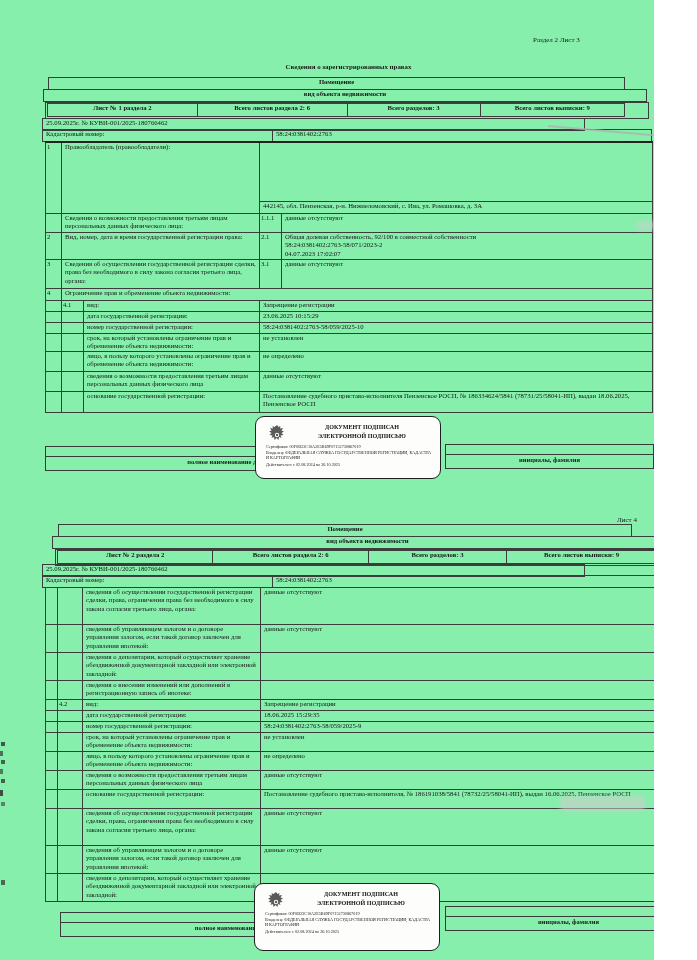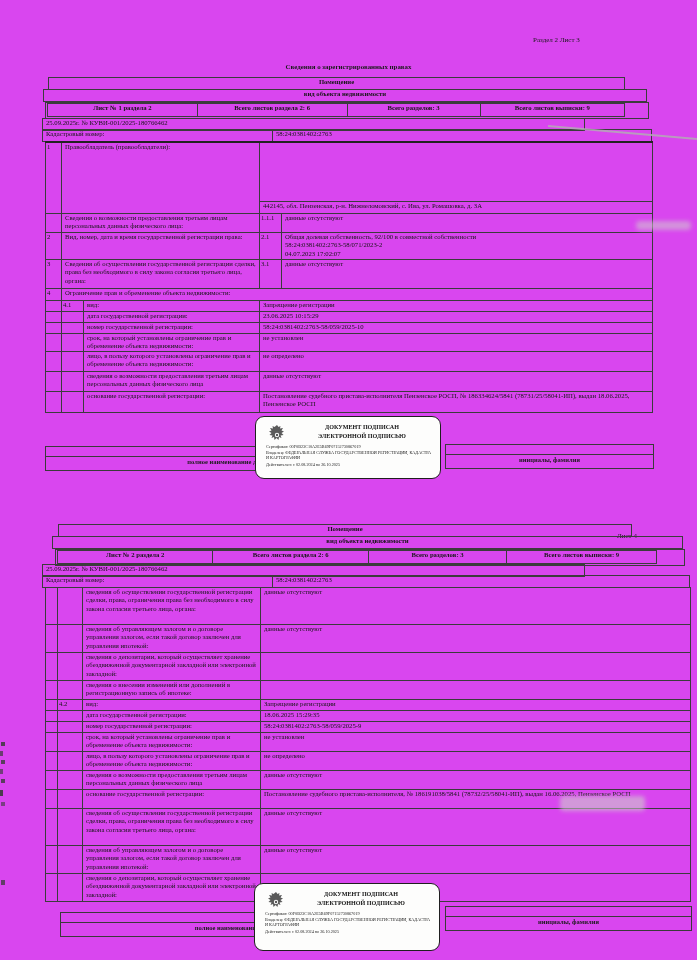--- a/index.html
+++ b/index.html
@@ -1,17 +1,17 @@
 <!DOCTYPE html>
 <html><head>
 <meta charset="utf-8">
 <style>
   html,body{margin:0;padding:0;background:#ffffff;}
-  .sheet{position:relative;width:697px;height:960px;background:#d946ef;overflow:hidden;
-         font-family:"Liberation Serif","DejaVu Serif",serif;color:#1b1b1b;}
+  .sheet{position:relative;width:636px;height:960px;background:#86efac;overflow:hidden;
+         font-family:"Liberation Serif","DejaVu Serif",serif;color:#1b1b1b;padding-left:18px;}
   .abs{position:absolute;}
   .corner{font-size:7px;}
   .doc-title{left:45px;width:607px;text-align:center;font-size:7.2px;font-weight:bold;}
   .doc-subtitle{left:45px;width:607px;text-align:center;font-size:6.9px;font-weight:bold;}
   table{border-collapse:collapse;table-layout:fixed;font-size:6.7px;line-height:1.24;color:#161616;}
   td{border:1px solid #3c3c3c;padding:0 3px;vertical-align:top;overflow:hidden;}
   .hdr td{text-align:center;font-weight:bold;}
   .num{text-align:left;padding:0 1px;}
   .pre{white-space:pre-line;}
   .maintbl{border-top:2px solid #222;}
@@ -184,21 +184,21 @@
       <div>ЭЛЕКТРОННОЙ ПОДПИСЬЮ</div>
     </div>
     <div class="stamp-small">Сертификат: 00F0B23C10A2E5B69F07152730867019</div>
     <div class="stamp-small">Владелец: ФЕДЕРАЛЬНАЯ СЛУЖБА ГОСУДАРСТВЕННОЙ РЕГИСТРАЦИИ, КАДАСТРА И КАРТОГРАФИИ</div>
     <div class="stamp-small">Действителен: с 02.08.2024 по 26.10.2025</div>
   </div>
 
   <div class="artifact" style="left:548px;top:125px;width:150px;height:2px;transform:rotate(5deg);transform-origin:left center;opacity:.8;"></div>
   <div class="smudge" style="left:636px;top:221px;width:55px;height:9px;opacity:.55;"></div>
 
-  <div class="abs corner" style="left:617px;top:532px;">Лист 4</div>
+  <div class="abs corner" style="left:617px;top:516px;">Лист 4</div>
 
   <table class="abs hdr" style="left:58px;top:524px;width:574px;">
     <tbody>
         <tr>
           <td style="height:11px;">Помещение</td>
         </tr>
   </tbody>
     </table>
   <table class="abs hdr" style="left:52px;top:536px;width:631px;">
     <tbody>

